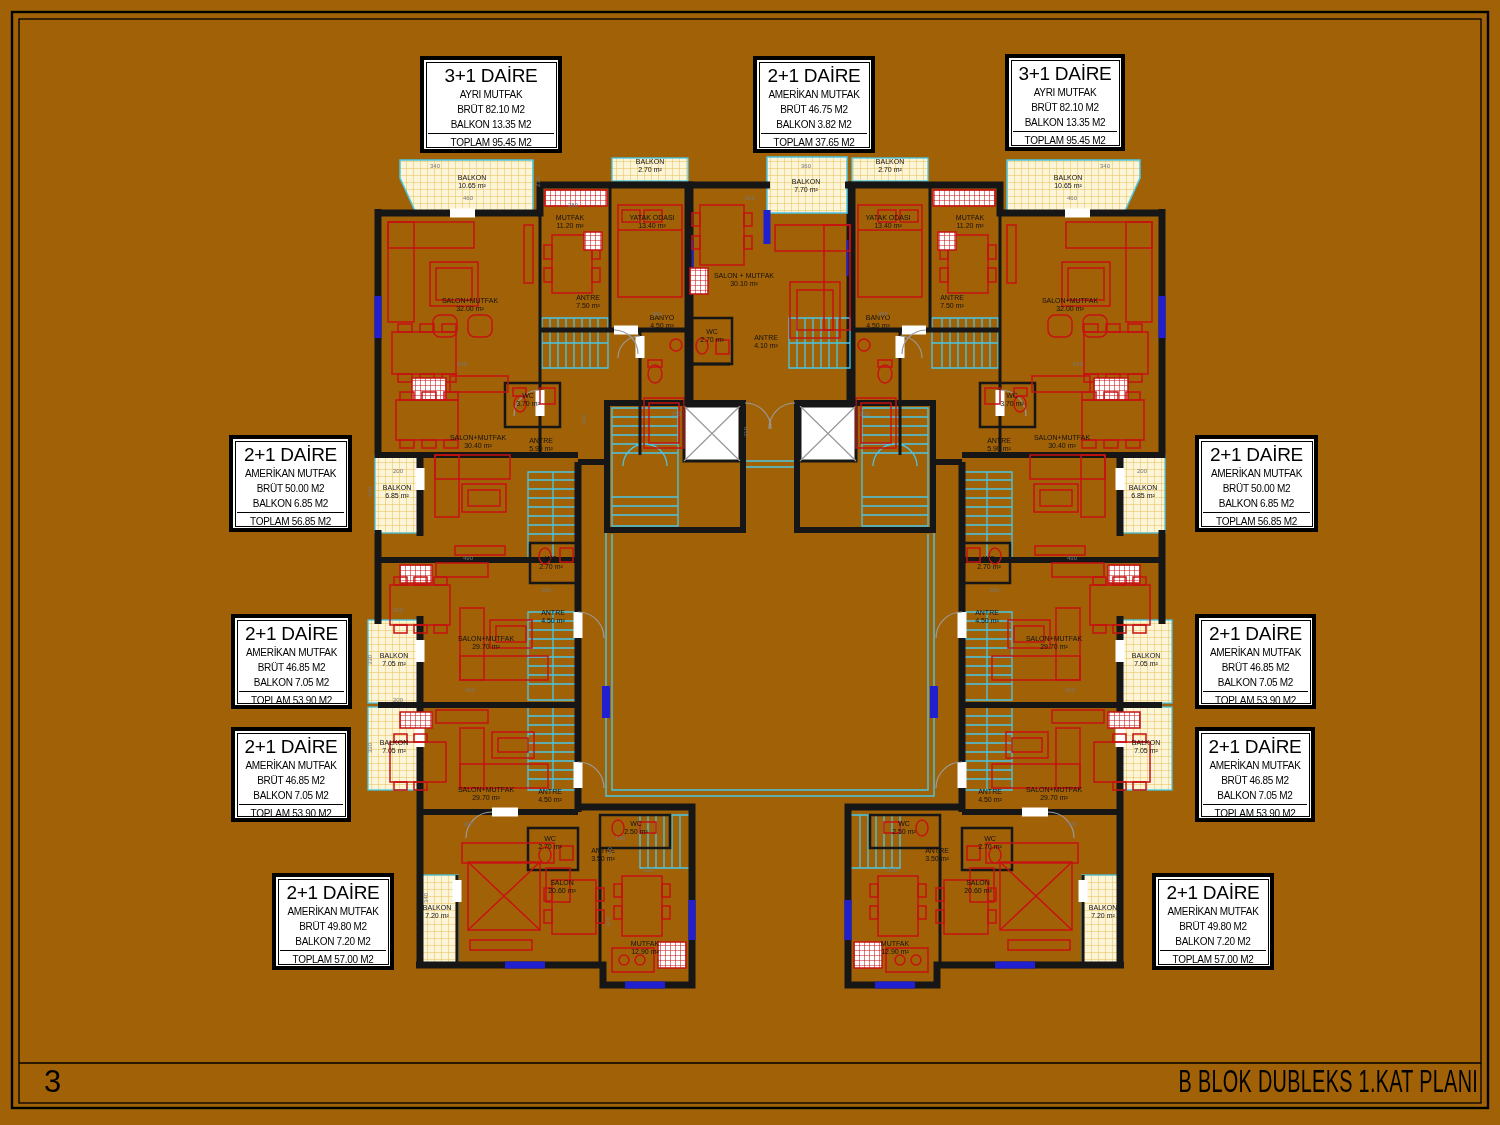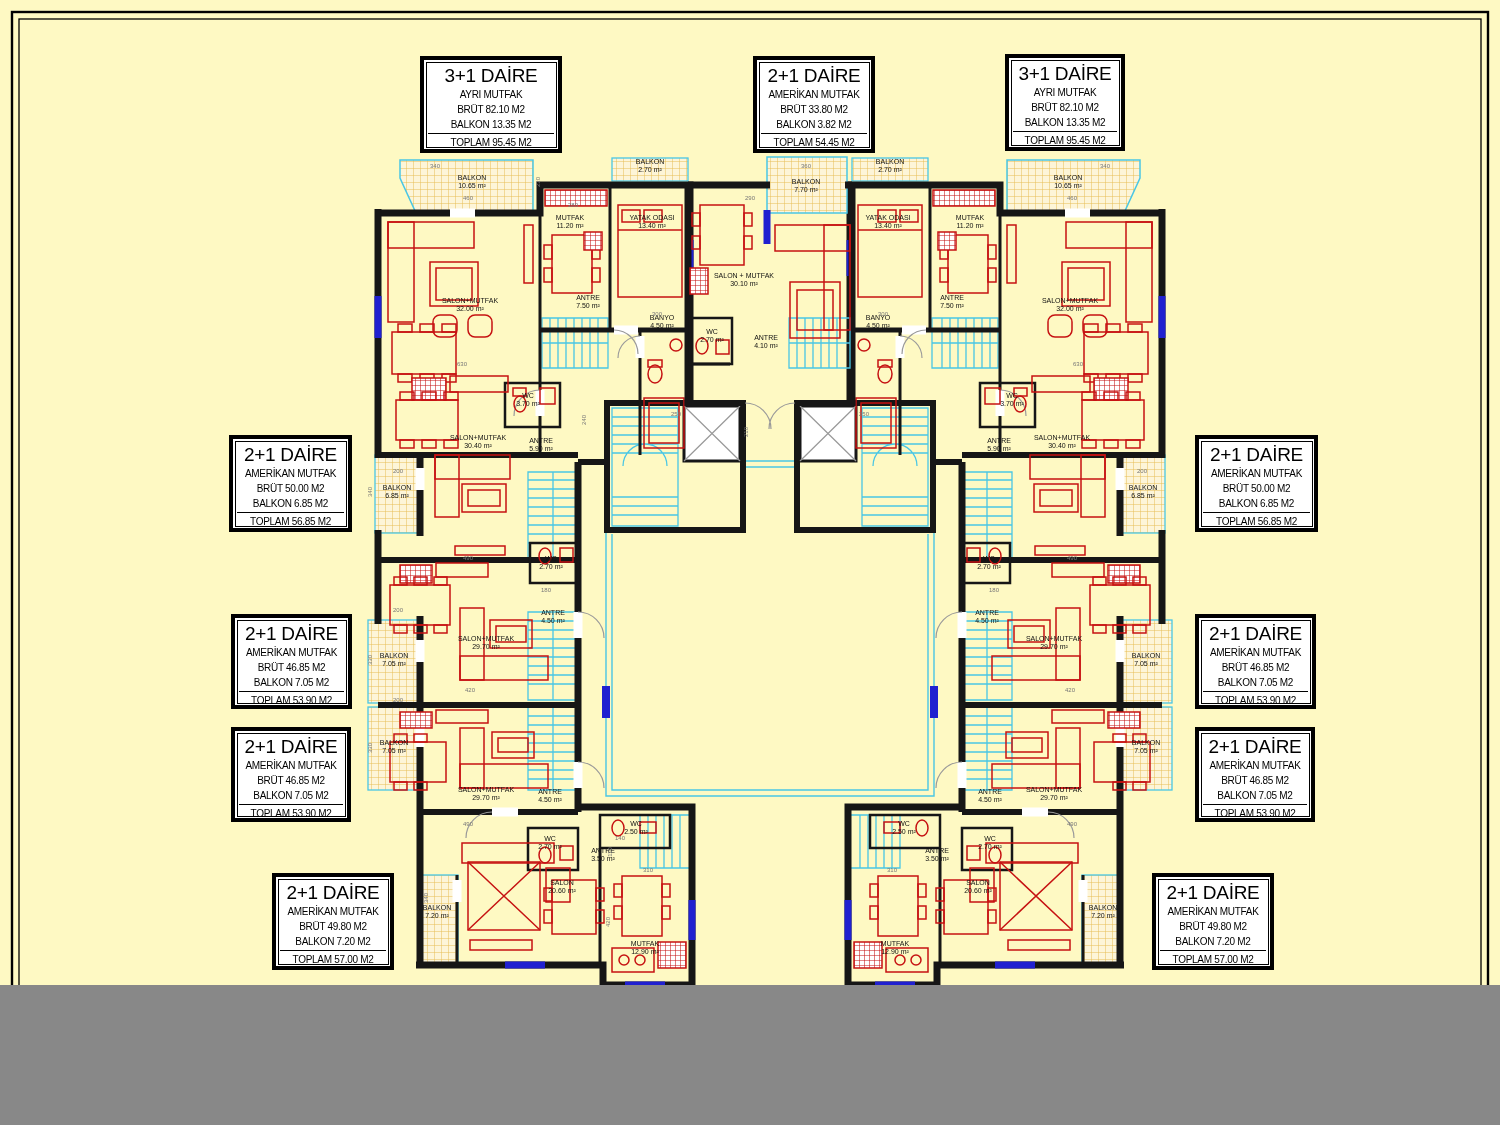--- a/index.html
+++ b/index.html
@@ -1,16 +1,16 @@
 <!DOCTYPE html>
 <html><head>
 <meta charset="utf-8">
 <style>
   html,body{margin:0;padding:0;background:#888;}
-  .page{position:relative;width:1500px;height:985px;background:#fef9c3;overflow:hidden;
+  .page{position:relative;width:1500px;height:1125px;background:#a16207;overflow:hidden;
         font-family:"Liberation Sans",sans-serif;}
   svg.plan{position:absolute;left:0;top:0;width:1500px;height:1125px;}
   
   .abox{position:absolute;background:#fff;border:4.5px solid #000;text-align:center;
         color:#000;box-sizing:border-box;}
   .abox::after{content:"";position:absolute;inset:1.5px;border:1.5px solid #000;pointer-events:none;}
   .abox .t1{font-size:19px;line-height:22px;margin-top:5px;letter-spacing:-.3px;}
   .abox .r{font-size:10px;line-height:15px;letter-spacing:-.3px;}
   .abox .sep{border-top:1.6px solid #000;margin:1px 4px 0 4px;}
   .abox .r.toplam{padding-top:1px;text-align:center;}
@@ -345,24 +345,24 @@
     <div class="t1">3+1 DAİRE</div>
     <div class="r">AYRI MUTFAK</div>
     <div class="r">BRÜT 82.10 M2</div>
     <div class="r">BALKON 13.35 M2</div>
     <div class="sep"></div>
     <div class="r toplam">TOPLAM 95.45 M2</div>
   </div>
   <div class="abox" style="left:753px;top:56px;width:122px;height:97px">
     <div class="t1">2+1 DAİRE</div>
     <div class="r">AMERİKAN MUTFAK</div>
-    <div class="r">BRÜT 33.80 M2</div>
+    <div class="r">BRÜT 46.75 M2</div>
     <div class="r">BALKON 3.82 M2</div>
     <div class="sep"></div>
-    <div class="r toplam">TOPLAM 54.45 M2</div>
+    <div class="r toplam">TOPLAM 37.65 M2</div>
   </div>
   <div class="abox" style="left:1005px;top:54px;width:120px;height:97px">
     <div class="t1">3+1 DAİRE</div>
     <div class="r">AYRI MUTFAK</div>
     <div class="r">BRÜT 82.10 M2</div>
     <div class="r">BALKON 13.35 M2</div>
     <div class="sep"></div>
     <div class="r toplam">TOPLAM 95.45 M2</div>
   </div>
   <div class="abox" style="left:229px;top:435px;width:123px;height:97px">

